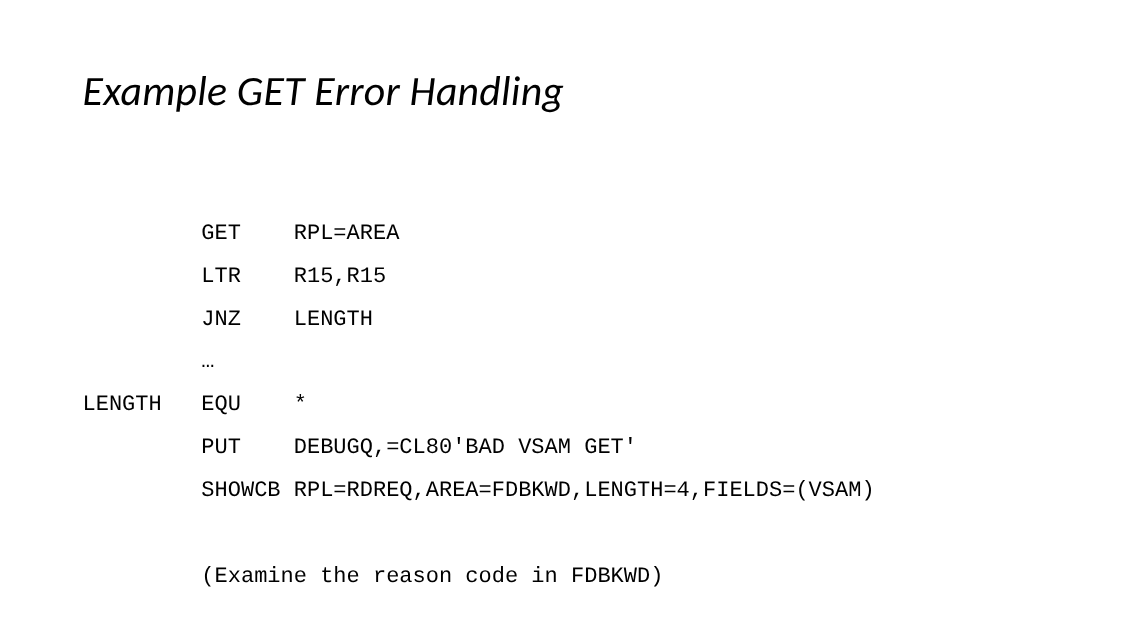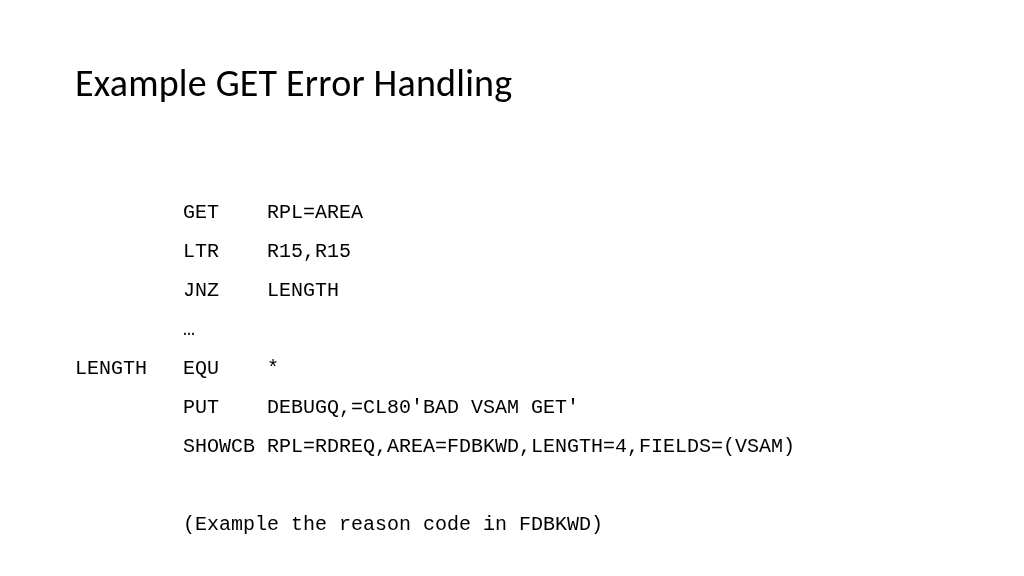--- a/index.html
+++ b/index.html
@@ -9,20 +9,21 @@
       background: #fff;
       font-family: Calibri, "Segoe UI", Arial, sans-serif;
       padding: 60px 75px;
     }
     .title {
       font-size: 38px;
       font-weight: 400;
       color: #000;
       margin-bottom: 48px;
       letter-spacing: 0.2px;
+      font-style: italic;
     }
     .code {
       font-family: "Courier New", Courier, monospace;
       font-size: 20px;
       color: #000;
       line-height: 1.95;
       white-space: pre;
     }
   </style>
 </head>
@@ -32,14 +33,14 @@
 
 <div class="code">
 <span>         GET    RPL=AREA</span>
 <span>         LTR    R15,R15</span>
 <span>         JNZ    LENGTH</span>
 <span>         …</span>
 <span>LENGTH   EQU    *</span>
 <span>         PUT    DEBUGQ,=CL80'BAD VSAM GET'</span>
 <span>         SHOWCB RPL=RDREQ,AREA=FDBKWD,LENGTH=4,FIELDS=(VSAM)</span>
 <span></span>
-<span>         (Example the reason code in FDBKWD)</span>
+<span>         (Examine the reason code in FDBKWD)</span>
 </div>
 
 </body></html>

